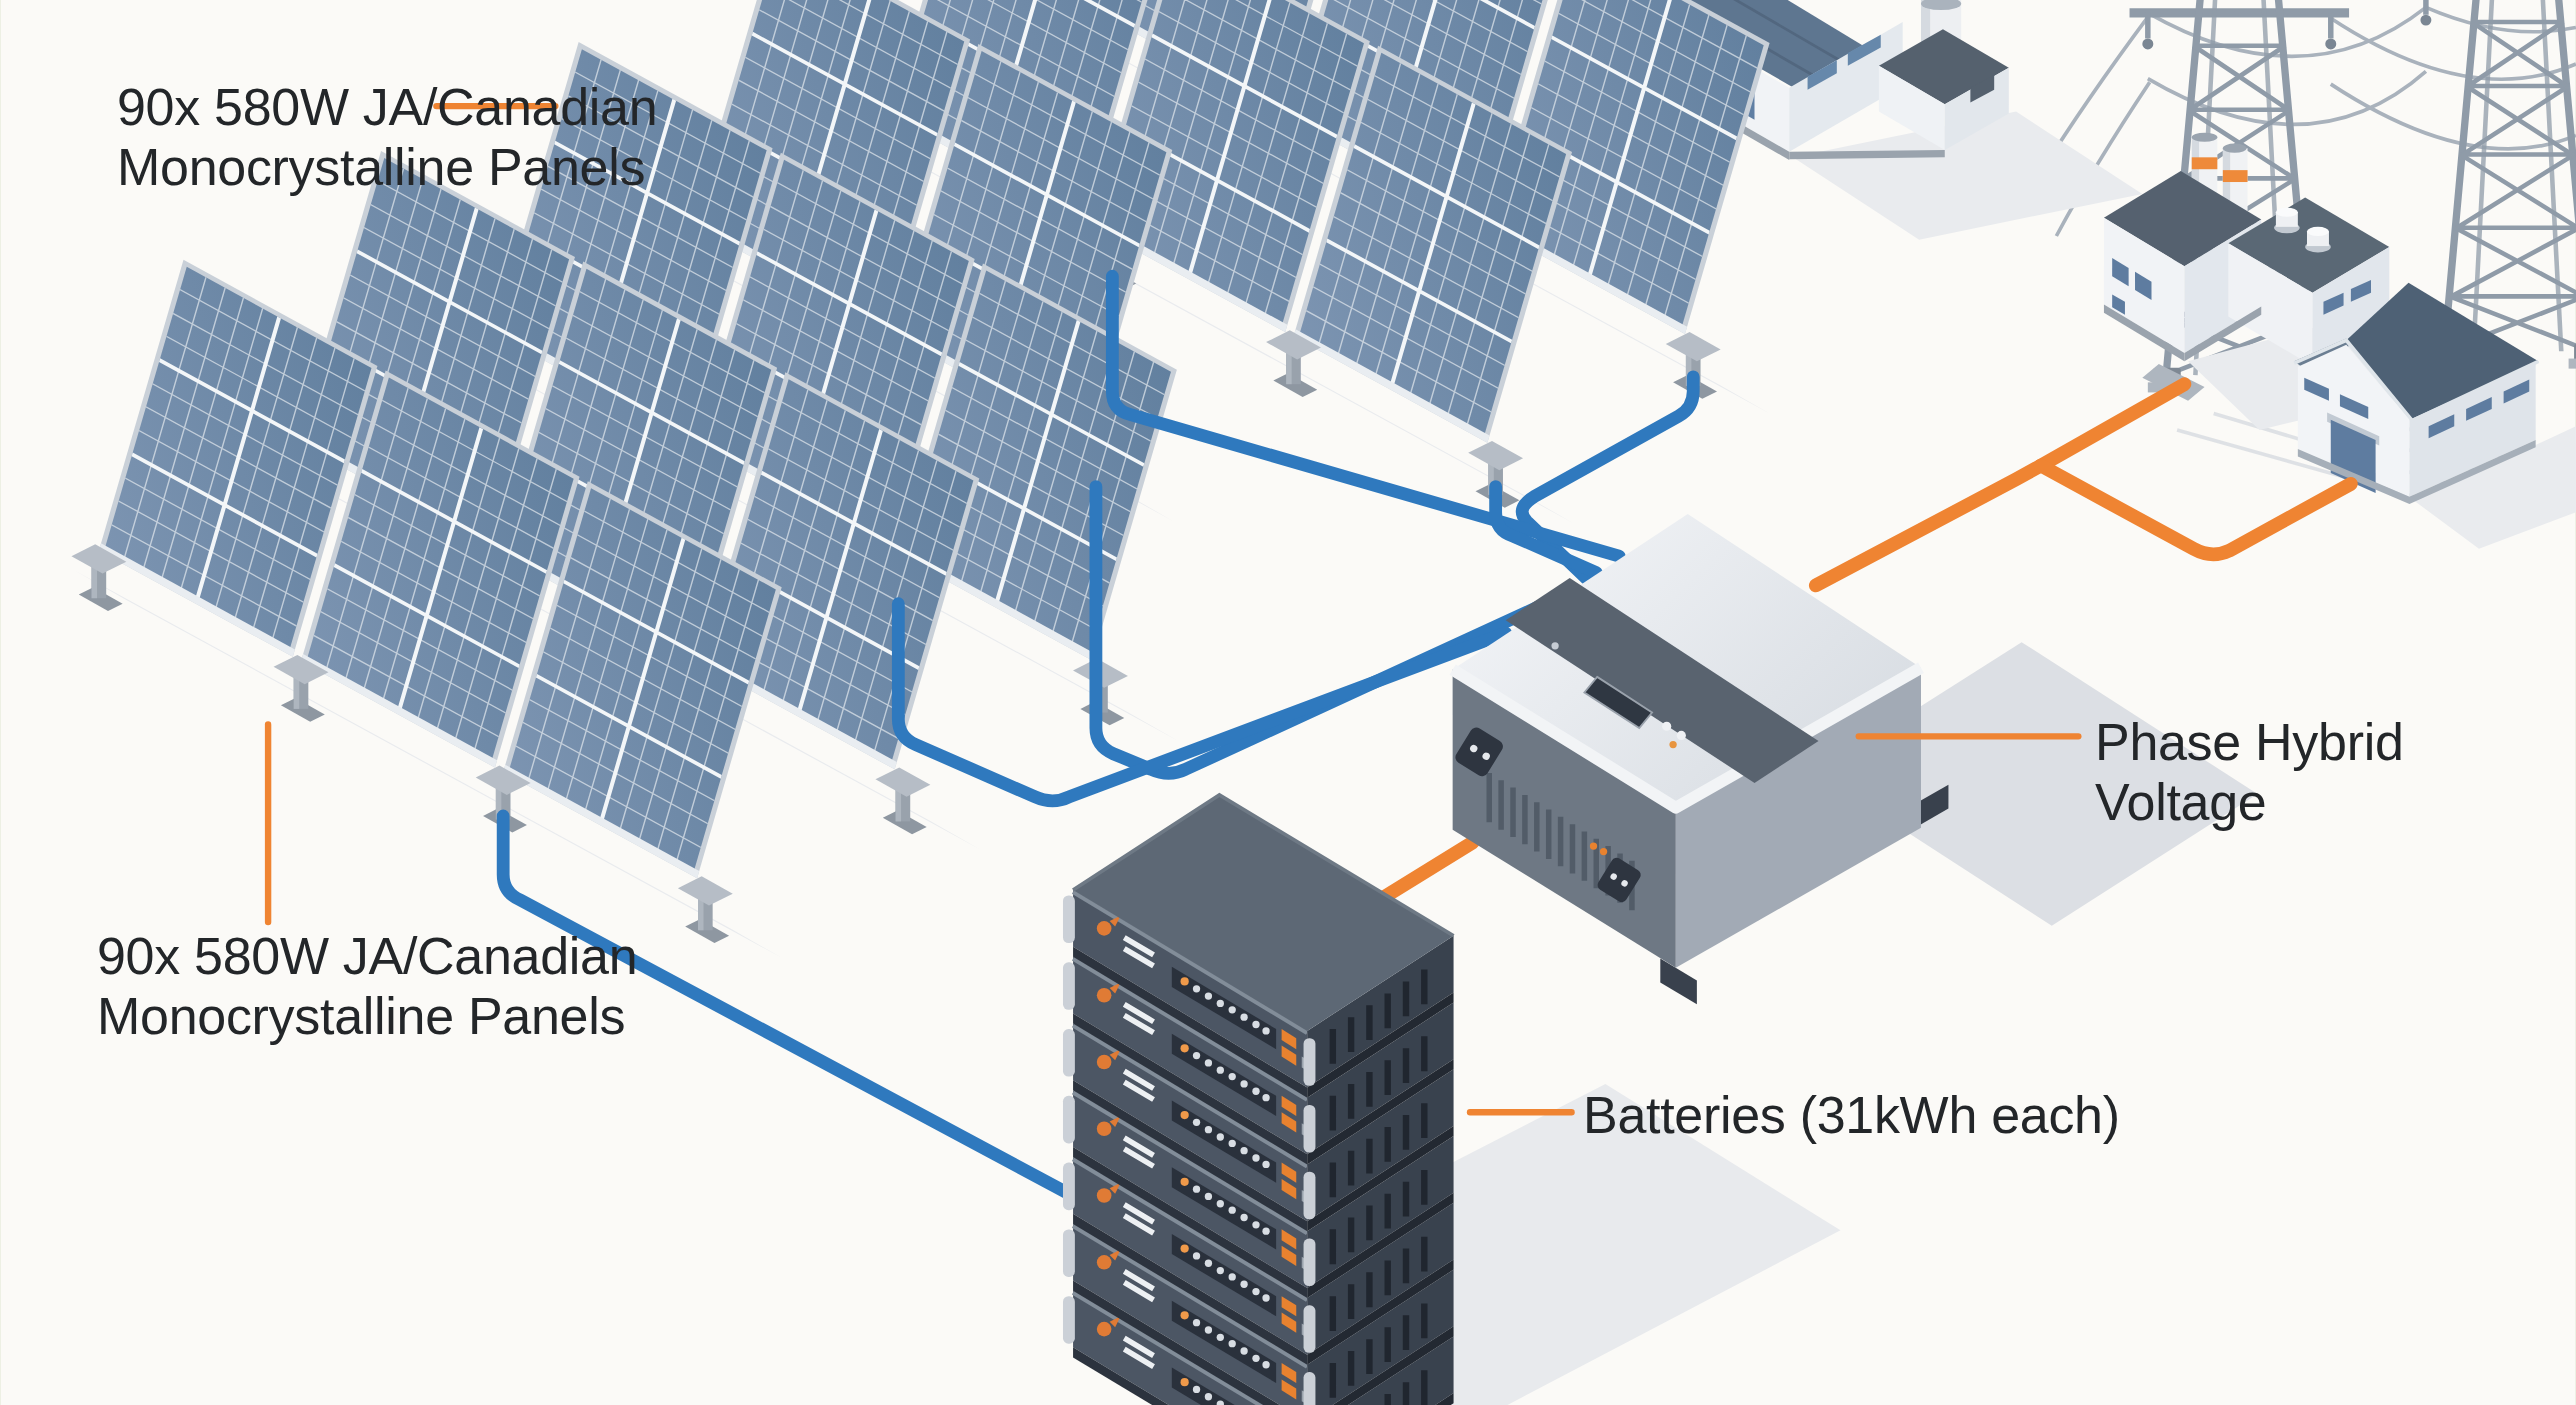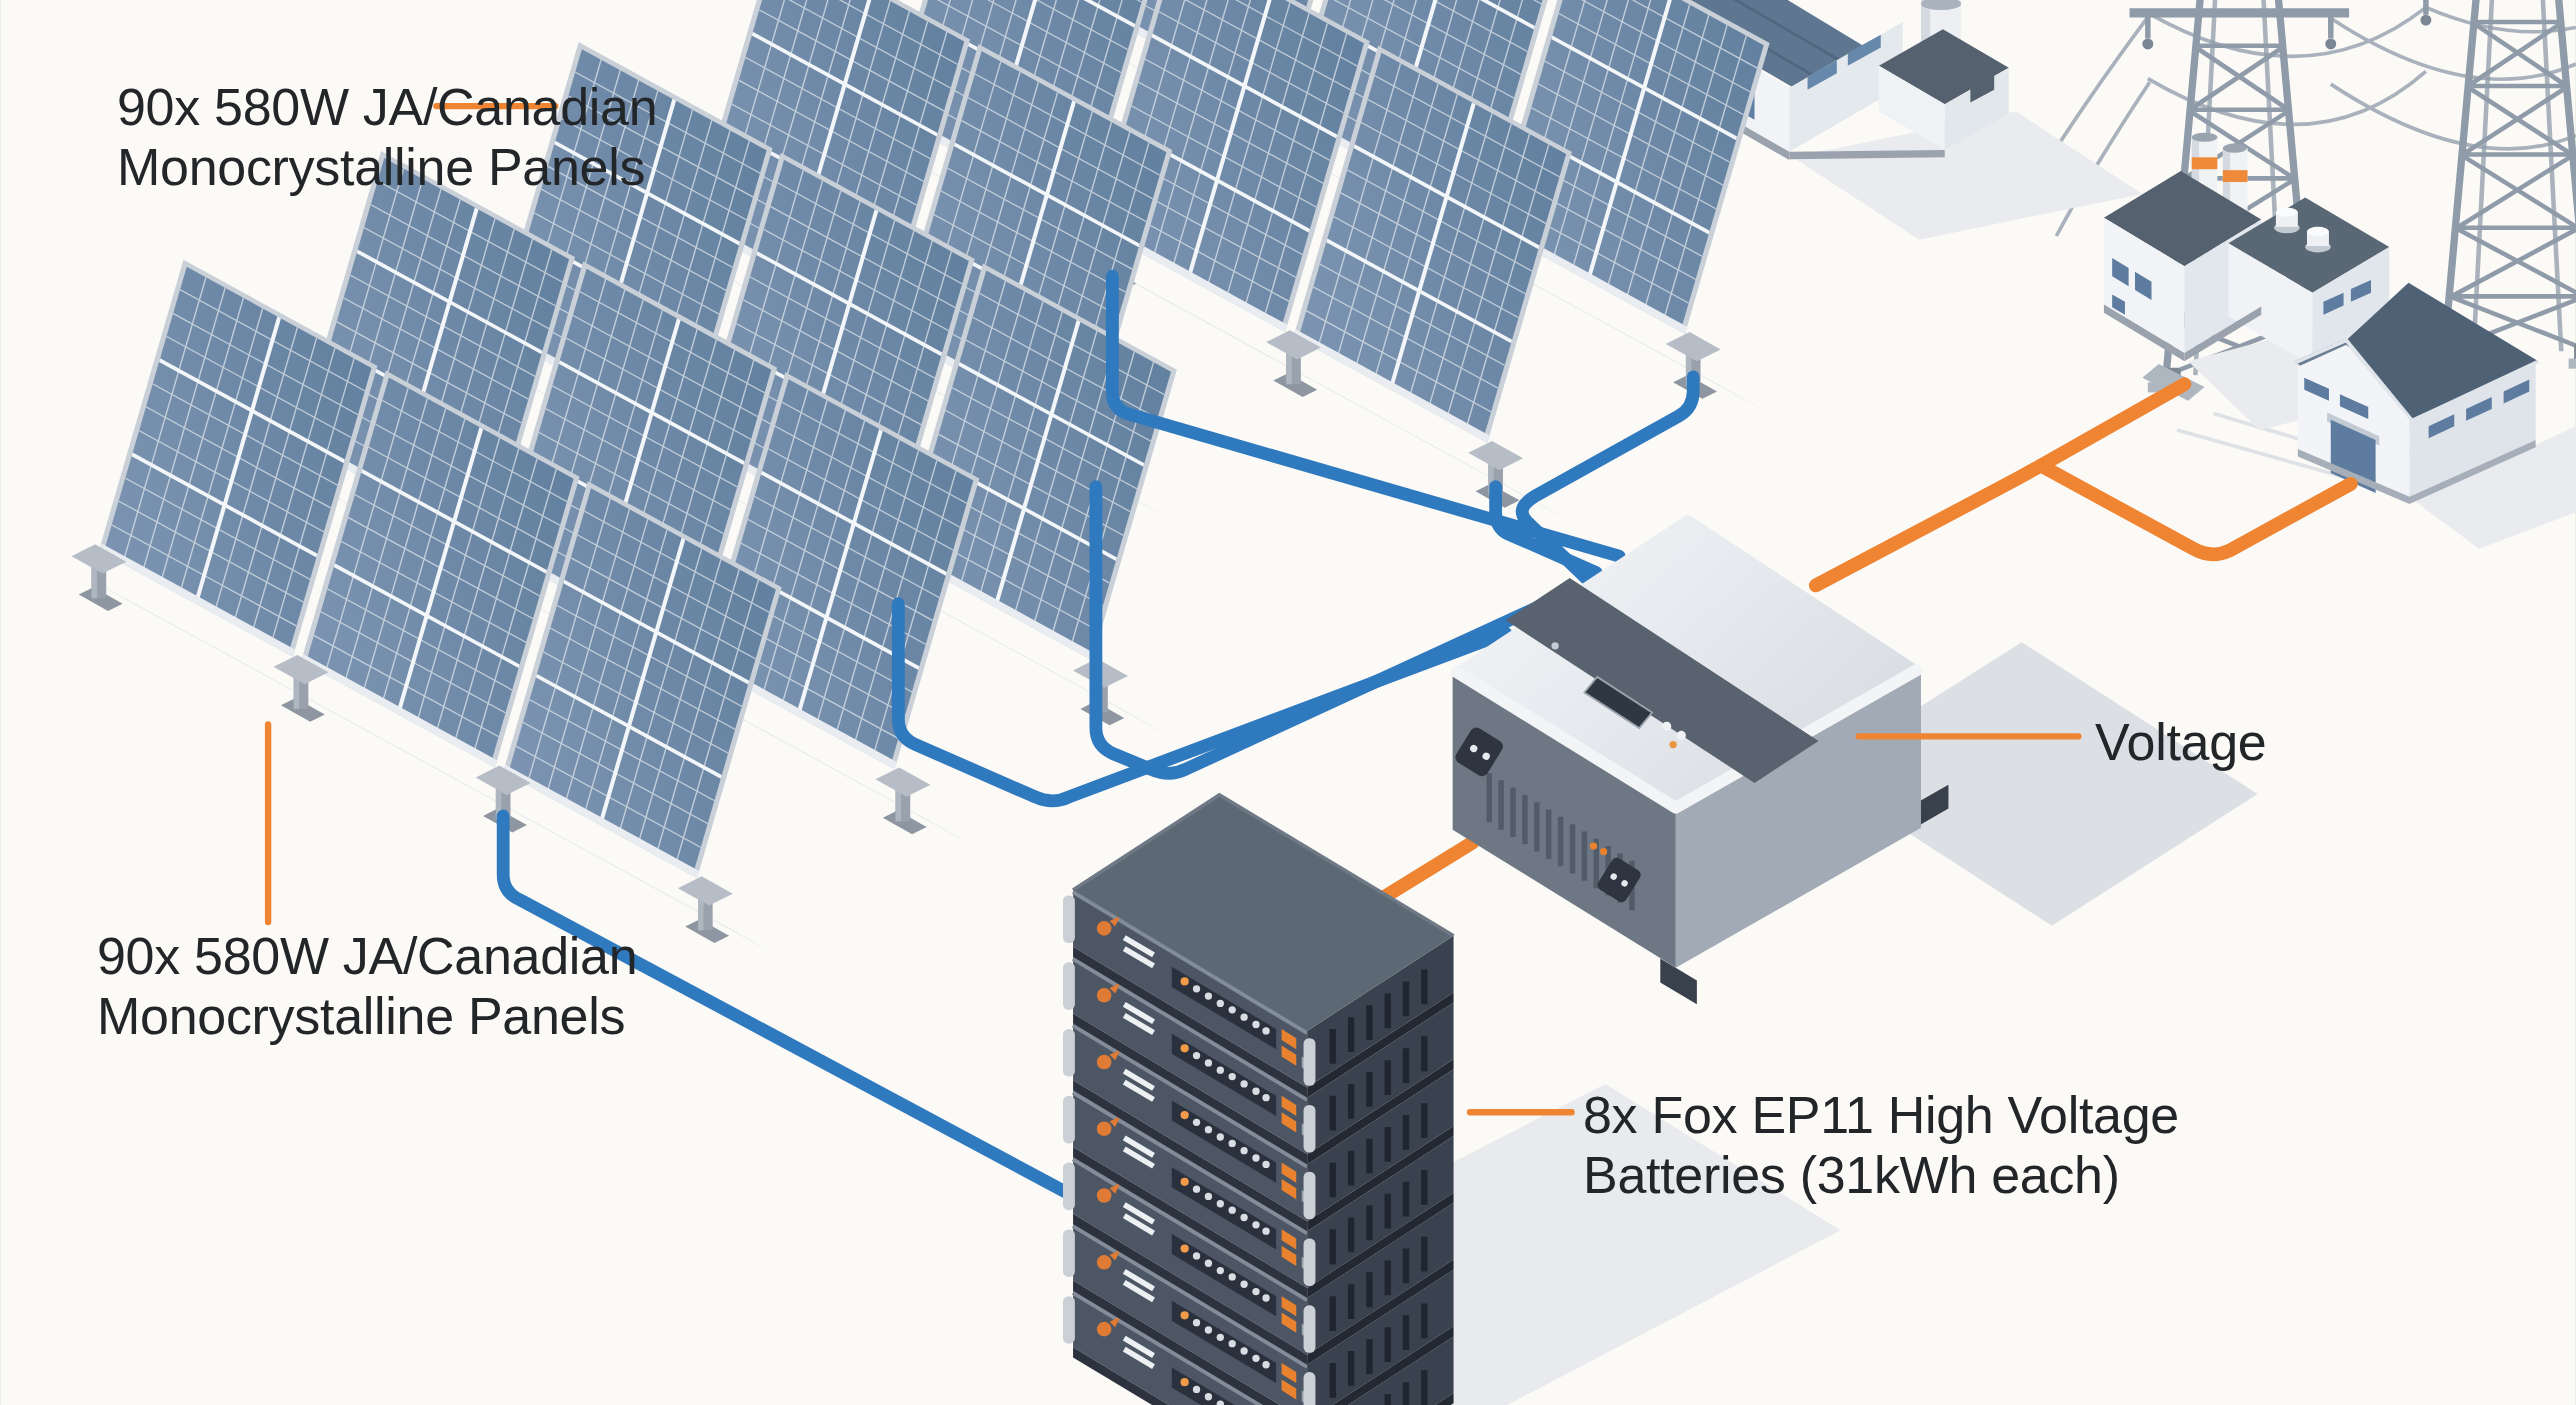--- a/index.html
+++ b/index.html
@@ -275,20 +275,20 @@
 
   <div class="lbl" style="left:117px;top:77px;">
     <span>90x 580W JA/Canadian</span>
     <span>Monocrystalline Panels</span>
   </div>
   <div class="lbl" style="left:97px;top:926px;">
     <span>90x 580W JA/Canadian</span>
     <span>Monocrystalline Panels</span>
   </div>
   <div class="lbl" style="left:2095px;top:712px;">
+    <span>Phase Hybrid</span>
     <span>Voltage</span>
   </div>
   <div class="lbl" style="left:1583px;top:1085px;">
-    <span>8x Fox EP11 High Voltage</span>
     <span>Batteries (31kWh each)</span>
   </div>
 </div>
 
 
 </body></html>

